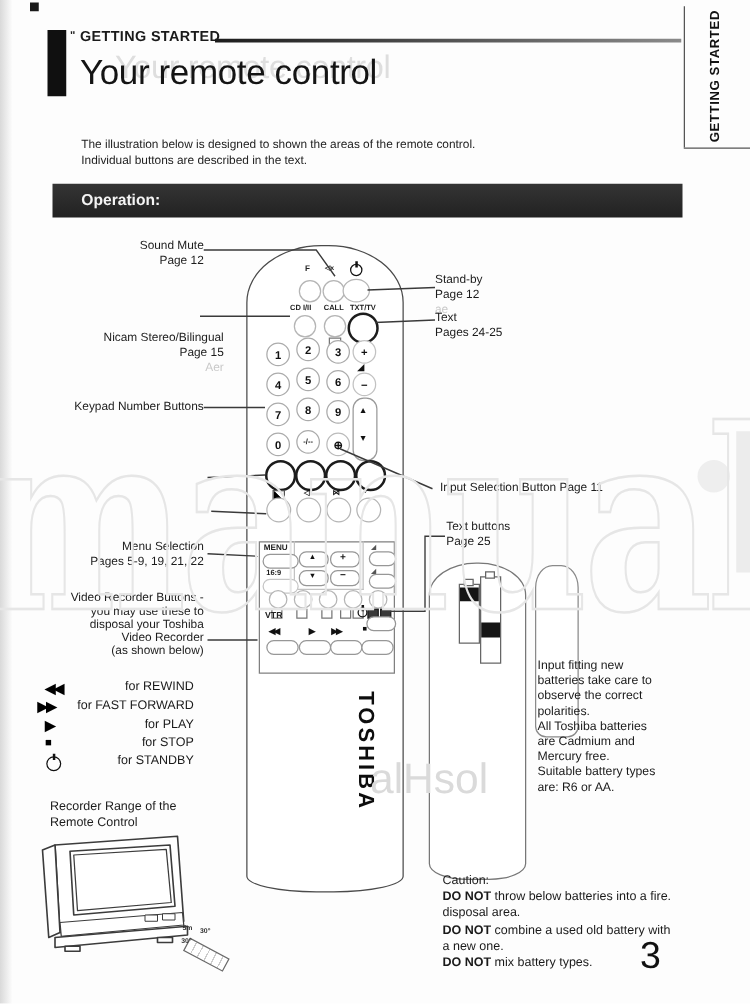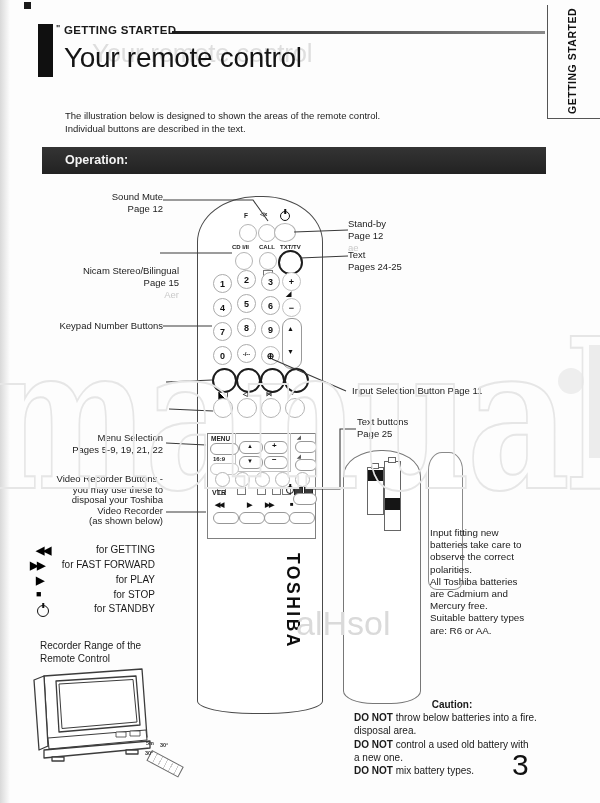--- a/index.html
+++ b/index.html
@@ -252,21 +252,21 @@
     <div>Video Recorder Buttons -</div>
     <div>you may use these to</div>
     <div>disposal your Toshiba</div>
     <div>Video Recorder</div>
     <div>(as shown below)</div>
   </div>
 
   <div class="abs" style="left:0;top:0;z-index:4;">
     <div class="legend-row" style="left:0;top:544px;">
         <span class="legend-ic">◀◀</span>
-        <span class="legend-lb">for GETTING</span>
+        <span class="legend-lb">for REWIND</span>
       </div>
     <div class="legend-row" style="left:0;top:559px;">
         <span class="legend-ic" style="left:30px;">▶▶</span>
         <span class="legend-lb">for FAST FORWARD</span>
       </div>
     <div class="legend-row" style="left:0;top:574px;">
         <span class="legend-ic">▶</span>
         <span class="legend-lb">for PLAY</span>
       </div>
     <div class="legend-row" style="left:0;top:589px;">
@@ -324,22 +324,22 @@
     <div>observe the correct</div>
     <div>polarities.</div>
     <div>All Toshiba batteries</div>
     <div>are Cadmium and</div>
     <div>Mercury free.</div>
     <div>Suitable battery types</div>
     <div>are: R6 or AA.</div>
   </div>
 
   <div class="abs" style="left:354px;top:698px;width:196px;z-index:4;">
-    <div class="cl" style="font-weight:bold;text-align:center;">Caution:</div>
+    <div class="cl" style="font-weight:normal;">Caution:</div>
     <div class="cl"><b>DO NOT</b><span> throw below batteries into a fire.</span></div>
     <div class="cl"><b></b><span>disposal area.</span></div>
-    <div class="cl"><b>DO NOT</b><span> control a used old battery with</span></div>
+    <div class="cl"><b>DO NOT</b><span> combine a used old battery with</span></div>
     <div class="cl"><b></b><span>a new one.</span></div>
     <div class="cl"><b>DO NOT</b><span> mix battery types.</span></div>
   </div>
 
   <div class="abs pageno">3</div>
 </div>
 
 </body></html>

